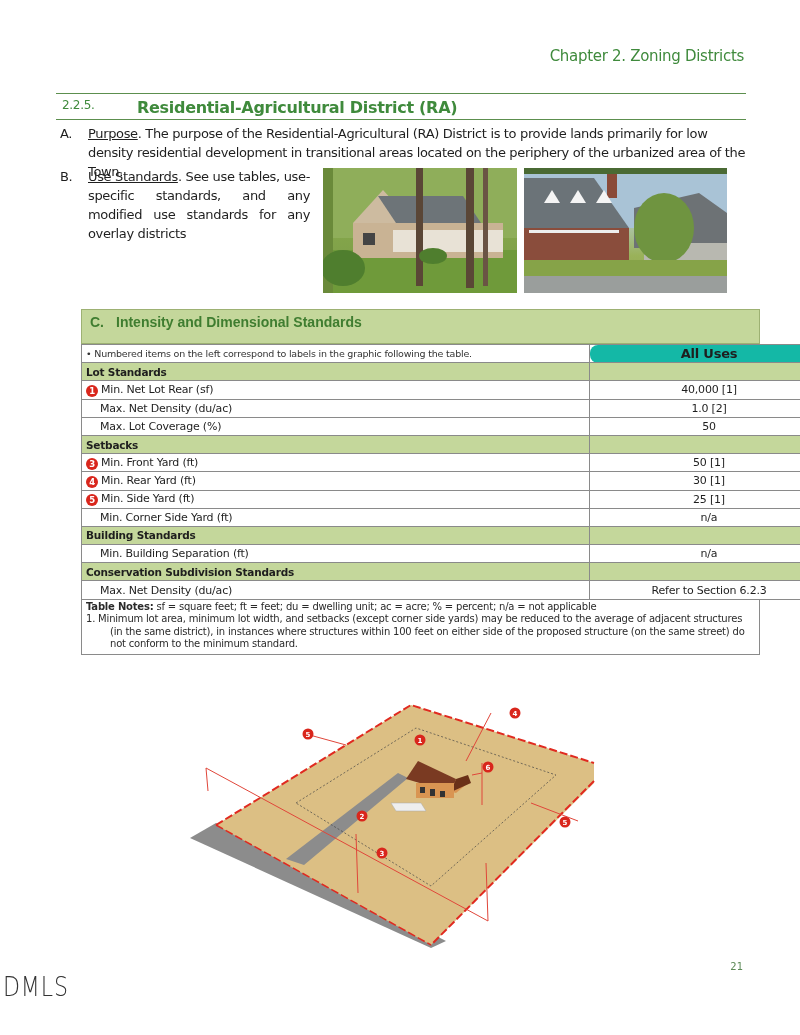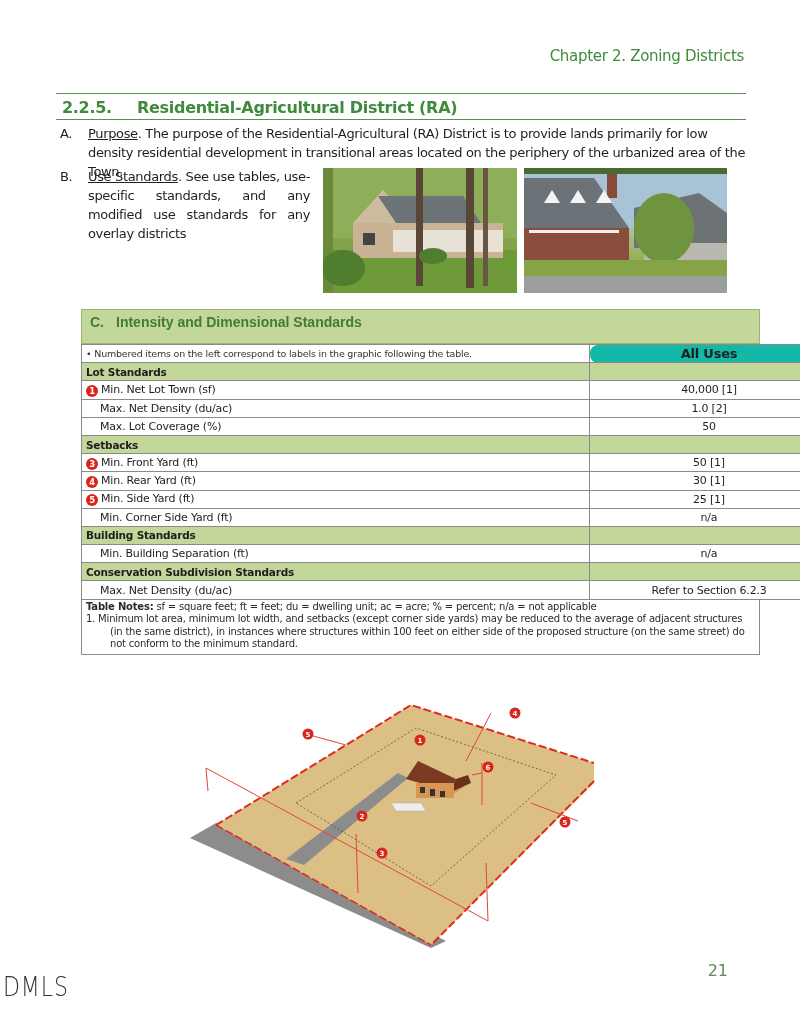--- a/index.html
+++ b/index.html
@@ -3,21 +3,21 @@
 <meta charset="utf-8">
 <style>
   * { box-sizing: border-box; margin: 0; padding: 0; }
   html, body { width: 800px; height: 1035px; background: #ffffff; overflow: hidden; }
   body { position: relative; font-family: "DejaVu Sans", sans-serif; color: #1e1e1e; }
 
   .chapter { position: absolute; right: 56px; top: 47px; font-size: 15px; color: #3f8a3c; letter-spacing: -0.3px; }
 
   .sec-head { position: absolute; left: 56px; top: 93px; width: 690px; height: 27px;
     border-top: 1.5px solid #5c8f4e; border-bottom: 1.5px solid #5c8f4e; }
-  .sec-head .num { position: absolute; left: 6px; top: 4px; font-size: 16px; font-weight: bold; color: #3f8a3c; letter-spacing: -0.3px; }
+  .sec-head .num { position: absolute; left: 6px; top: 4px; font-size: 12px; font-weight: normal; color: #3f8a3c; letter-spacing: -0.3px; }
   .sec-head .title { position: absolute; left: 81px; top: 4px; font-size: 16px; font-weight: bold; color: #3f8a3c; letter-spacing: -0.3px; }
 
   .para { position: absolute; font-size: 13px; line-height: 19px; letter-spacing: -0.35px; color: #1f1f1f; }
   .para .letter { position: absolute; left: 0; top: 0; }
   .para .body { position: absolute; left: 28px; top: 0; }
   .u { text-decoration: underline; }
   .paraA { left: 60px; top: 124px; width: 690px; height: 40px; }
   .paraA .body { width: 660px; }
   .paraB { left: 60px; top: 167px; width: 260px; height: 70px; }
   .paraB .body { width: 222px; text-align: justify; }
@@ -38,21 +38,21 @@
   tr.hdr td.val { background: #14b8a6; font-weight: bold; font-size: 13px; border-radius: 8px; }
   .badge { display: inline-block; width: 12px; height: 12px; border-radius: 50%; background: #d9261c; color: #fff;
     font-size: 8.5px; font-weight: bold; text-align: center; line-height: 12px; margin-right: 3px; vertical-align: -1px; }
   .indent { display: inline-block; width: 14px; }
   .notes { border: 1px solid #8a8a8a; border-top: none; padding: 1px 10px 3px 4px; font-size: 10px; line-height: 12.5px;
     letter-spacing: -0.2px; color: #2a2a2a; }
   .notes .note1 { padding-left: 24px; text-indent: -24px; }
 
   .diagram { position: absolute; left: 186px; top: 703px; width: 410px; height: 245px; }
 
-  .page-num { position: absolute; right: 72px; top: 961px; font-size: 16px; color: #5d8a57; }
+  .page-num { position: absolute; right: 57px; top: 961px; font-size: 10px; color: #5d8a57; }
   .logo { position: absolute; left: 3px; top: 972px; font-size: 26px; font-weight: 200; color: #333; letter-spacing: 1px;
     font-family: "DejaVu Sans", sans-serif; transform: scaleX(0.85); transform-origin: left; }
 </style>
 </head>
 <body>
 
 <div class="chapter">Chapter 2. Zoning Districts</div>
 
 <div class="sec-head">
   <span class="num">2.2.5.</span>
@@ -114,21 +114,21 @@
     <tbody>
         <tr class="hdr">
       <td class="lbl"><span>•&nbsp;</span><span>Numbered items on the left correspond to labels in the graphic following the table.</span></td>
       <td class="val">All Uses</td>
     </tr>
     <tr class="group">
           <td>Lot Standards</td>
           <td class="val"></td>
         </tr>
     <tr>
-          <td><span class="badge">1</span><span>Min. Net Lot Town (sf)</span></td>
+          <td><span class="badge">1</span><span>Min. Net Lot Rear (sf)</span></td>
           <td class="val">40,000 [1]</td>
         </tr>
     <tr>
           <td><span class="indent"></span><span>Max. Net Density (du/ac)</span></td>
           <td class="val">1.0 [2]</td>
         </tr>
     <tr>
           <td><span class="indent"></span><span>Max. Lot Coverage (%)</span></td>
           <td class="val">50</td>
         </tr>

